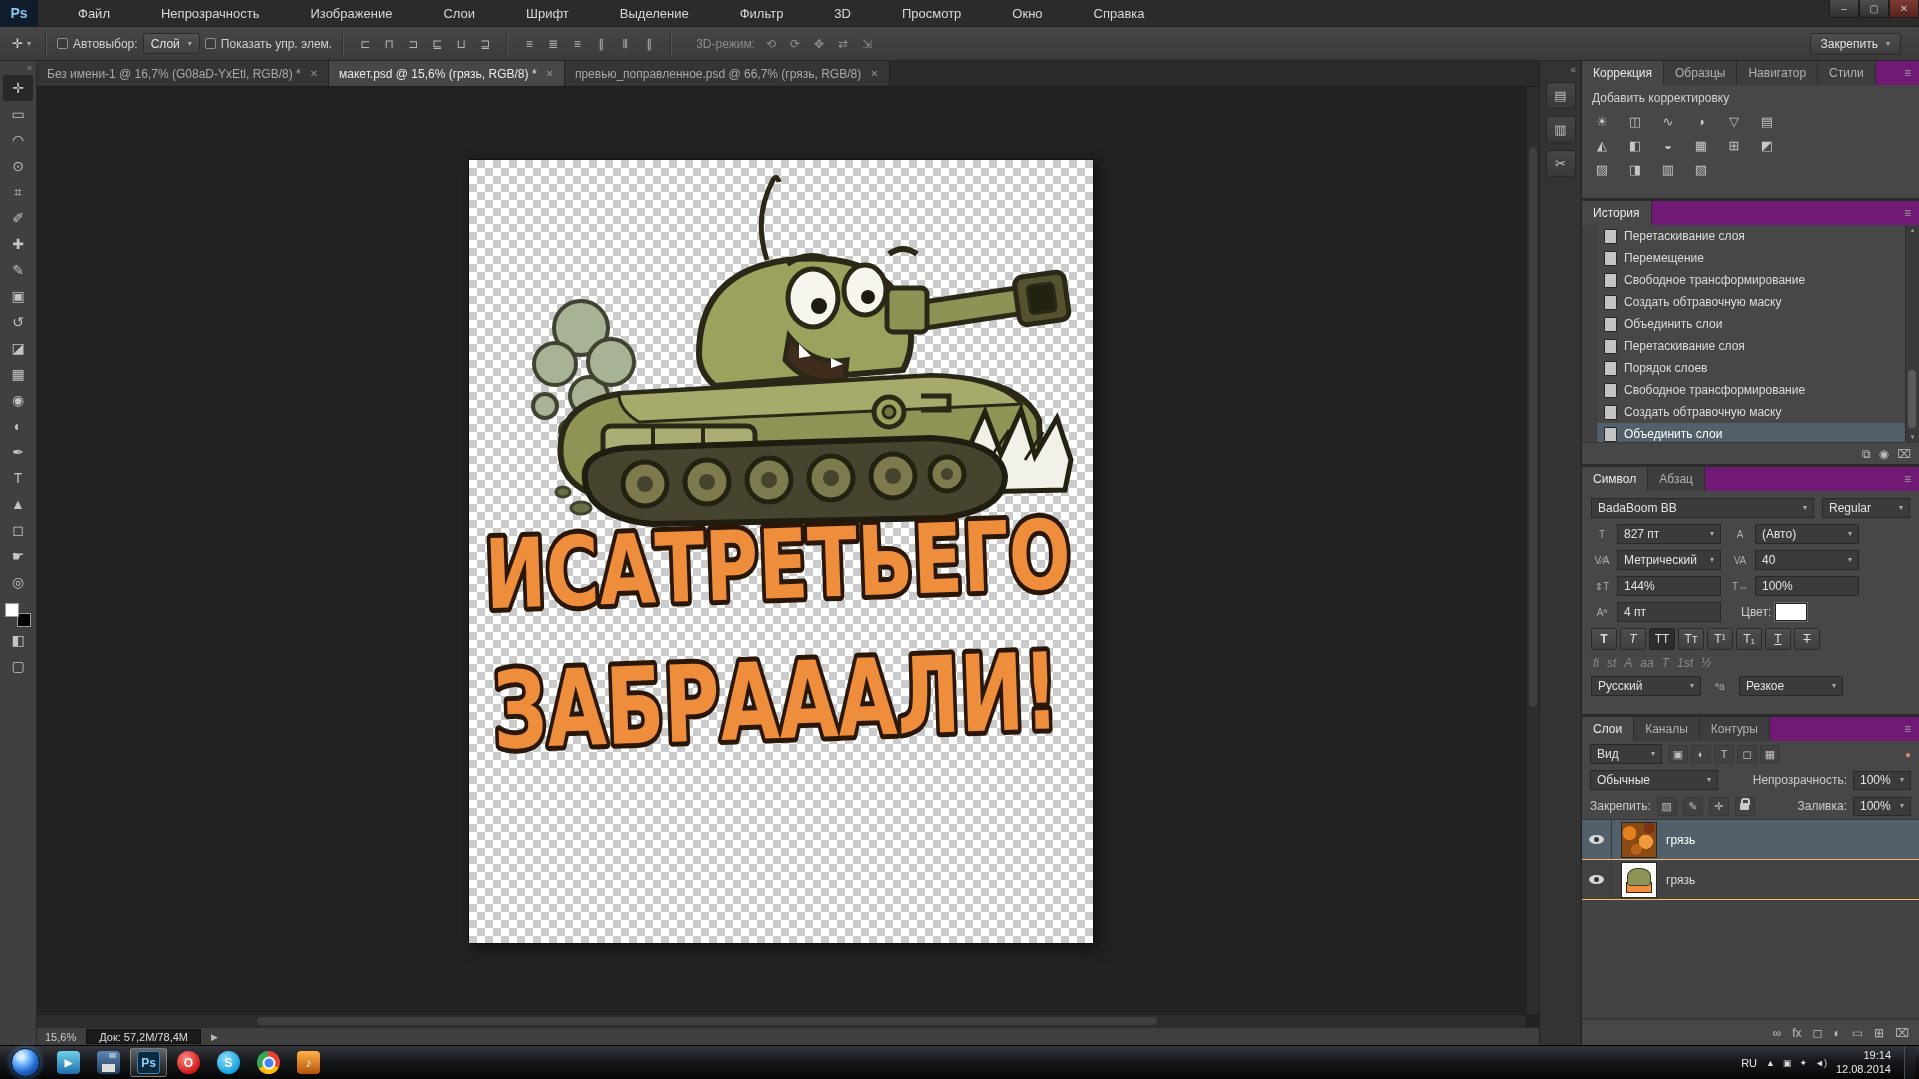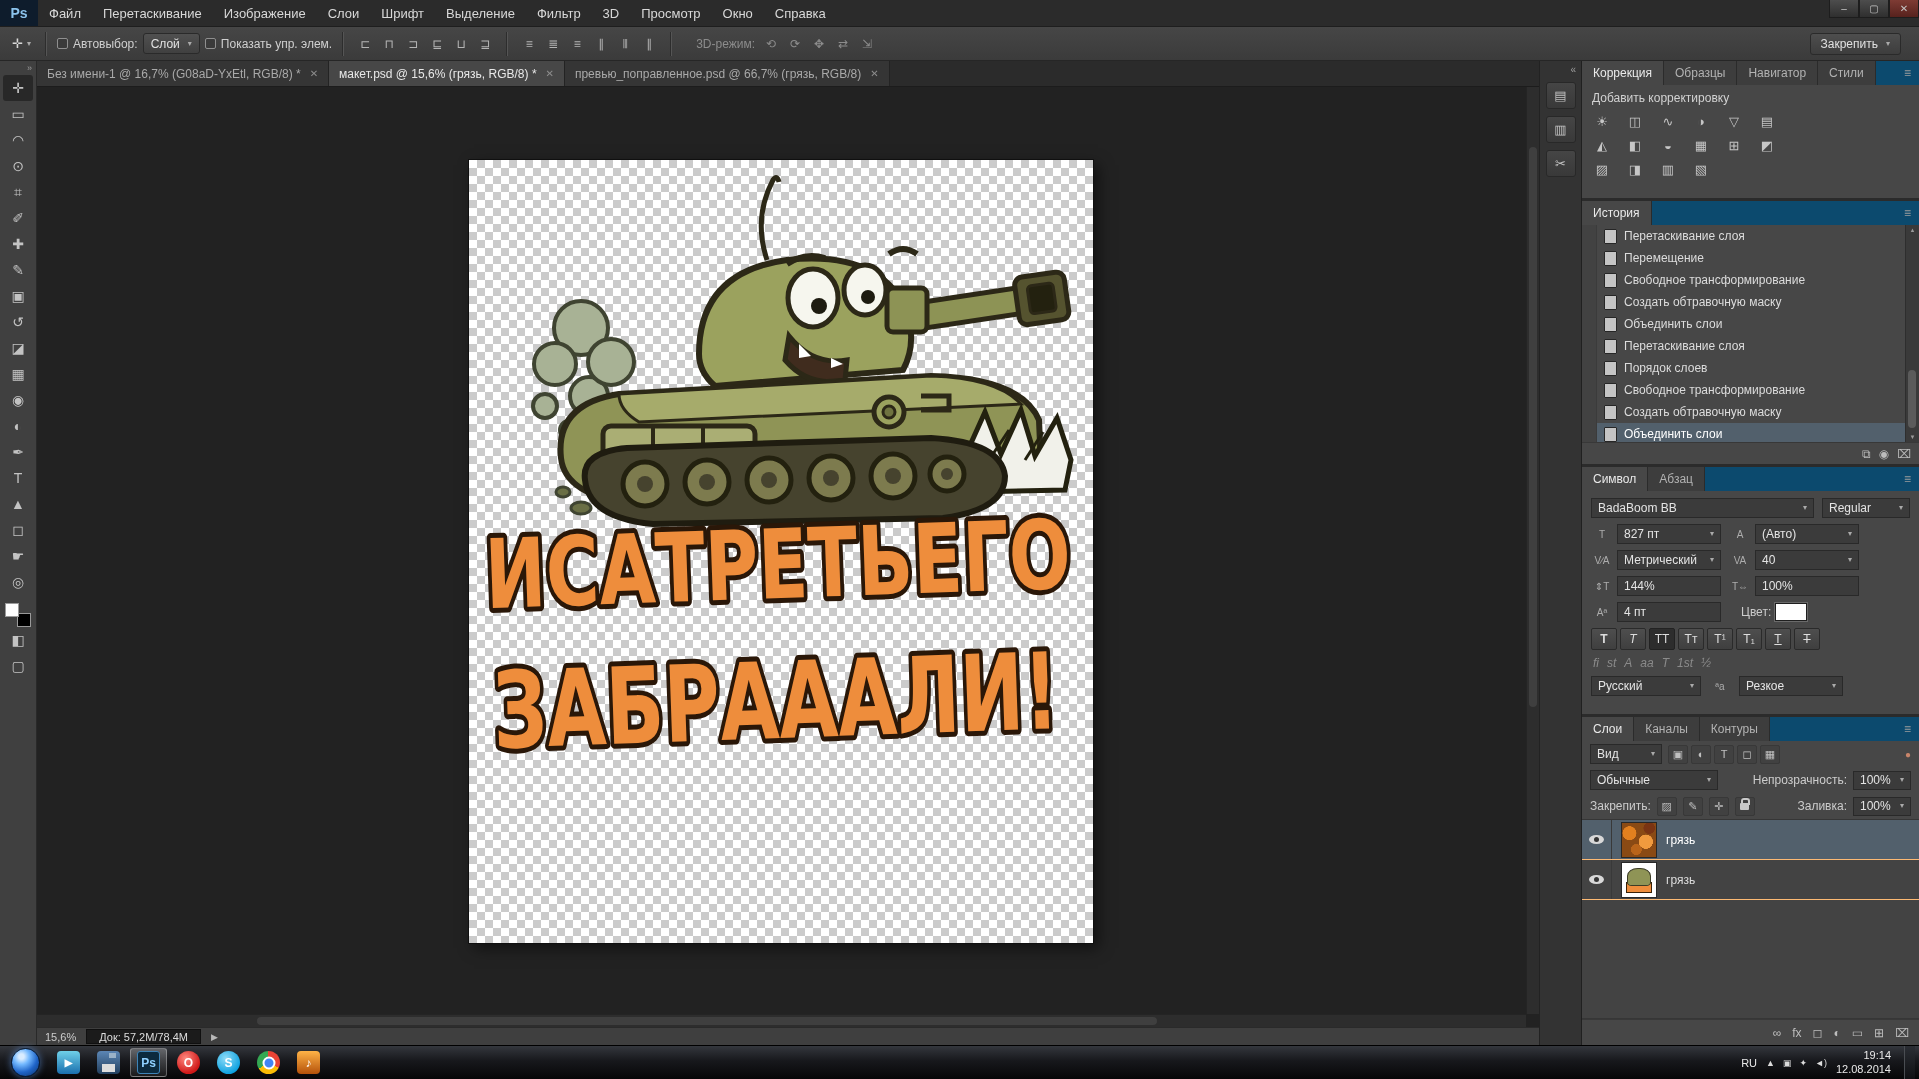--- a/index.html
+++ b/index.html
@@ -4,21 +4,21 @@
 <style>
   *{margin:0;padding:0;box-sizing:border-box;}
   html,body{width:1919px;height:1079px;overflow:hidden;background:#1a1a1a;
     font-family:"Liberation Sans",sans-serif;-webkit-font-smoothing:antialiased;}
   .screen{width:1919px;height:1079px;display:flex;flex-direction:column;}
 
   
   .menubar{height:27px;background:#2b2b2b;border-bottom:1px solid #1e1e1e;display:flex;align-items:stretch;color:#d8d8d8;font-size:13px;}
   .ps-logo{width:38px;background:#0e1c2c;color:#8cc3ec;font-weight:bold;display:flex;align-items:center;justify-content:center;font-size:14px;}
   .menu-items{display:flex;}
-  .menu-item{padding:0 11px;display:flex;align-items:center;cursor:default;}
+  .menu-item{padding:0 11px;display:flex;align-items:center;cursor:default;margin-left:29px;}
   .win-controls{margin-left:auto;display:flex;align-items:flex-start;}
   .win-btn{width:30px;height:18px;display:flex;align-items:center;justify-content:center;color:#c5c5c5;font-size:10px;background:linear-gradient(#4d4d4d,#2f2f2f);border:1px solid #1d1d1d;border-top:none;}
   .win-btn.close{background:linear-gradient(#7e3b34,#57221d);}
 
   
   .optionsbar{height:34px;background:linear-gradient(#464646,#3b3b3b);border-bottom:1px solid #262626;display:flex;align-items:center;gap:5px;padding:0 8px;color:#cfcfcf;font-size:12px;}
   .sep{width:0;height:24px;border-left:1px solid #2d2d2d;border-right:1px solid #555;margin:0 5px;}
   .checkbox{width:11px;height:11px;border:1px solid #8f8f8f;background:#3a3a3a;border-radius:2px;display:inline-block;}
   .opt-label{white-space:nowrap;}
   .dropdown{background:linear-gradient(#505050,#404040);border:1px solid #2a2a2a;border-radius:3px;height:21px;display:inline-flex;align-items:center;padding:0 7px;gap:8px;color:#e2e2e2;white-space:nowrap;}
@@ -66,21 +66,21 @@
   .status-play{color:#b9b9b9;font-size:9px;}
 
   
   .collapsed-dock{width:42px;background:#333333;border-left:1px solid #222;display:flex;flex-direction:column;align-items:center;padding-top:3px;gap:7px;}
   .cd-chev{color:#9d9d9d;font-size:10px;align-self:flex-end;padding-right:5px;}
   .cd-btn{width:30px;height:27px;background:linear-gradient(#454545,#393939);border:1px solid #282828;border-radius:3px;display:flex;align-items:center;justify-content:center;color:#c2c2c2;font-size:13px;}
 
   
   .dock{width:338px;background:#3a3a3a;border-left:1px solid #202020;display:flex;flex-direction:column;font-size:12px;color:#cccccc;}
   .panel{display:flex;flex-direction:column;background:#474747;border-bottom:3px solid #2b2b2b;min-height:0;}
-  .panel-tabs{height:24px;background:#0c4a6e;display:flex;align-items:stretch;flex:0 0 24px;}
+  .panel-tabs{height:24px;background:#701a75;display:flex;align-items:stretch;flex:0 0 24px;}
   .ptab{padding:0 11px;display:flex;align-items:center;font-size:12px;color:#b2b2b2;background:#3d3d3d;border-right:1px solid #2b2b2b;white-space:nowrap;}
   .ptab.active{background:#474747;color:#eaeaea;}
   .panel-menu{margin-left:auto;display:flex;align-items:center;padding:0 8px;color:#9d9d9d;font-size:12px;}
 
   
   .adj-title{padding:6px 10px 2px;color:#d2d2d2;}
   .adj-grid{display:flex;flex-wrap:wrap;width:210px;padding:4px 8px;gap:4px 9px;}
   .adj-icon{width:24px;height:20px;display:flex;align-items:center;justify-content:center;color:#c6c6c6;font-size:13px;}
 
   
@@ -177,21 +177,21 @@
 
   <header class="menubar">
     <div class="ps-logo">Ps</div>
     <nav class="menu-items">
 
         <div class="menu-item">
           <span>Файл</span>
         </div>
 
         <div class="menu-item">
-          <span>Перетаскивание</span>
+          <span>Непрозрачность</span>
         </div>
 
         <div class="menu-item">
           <span>Изображение</span>
         </div>
 
         <div class="menu-item">
           <span>Слои</span>
         </div>
 

